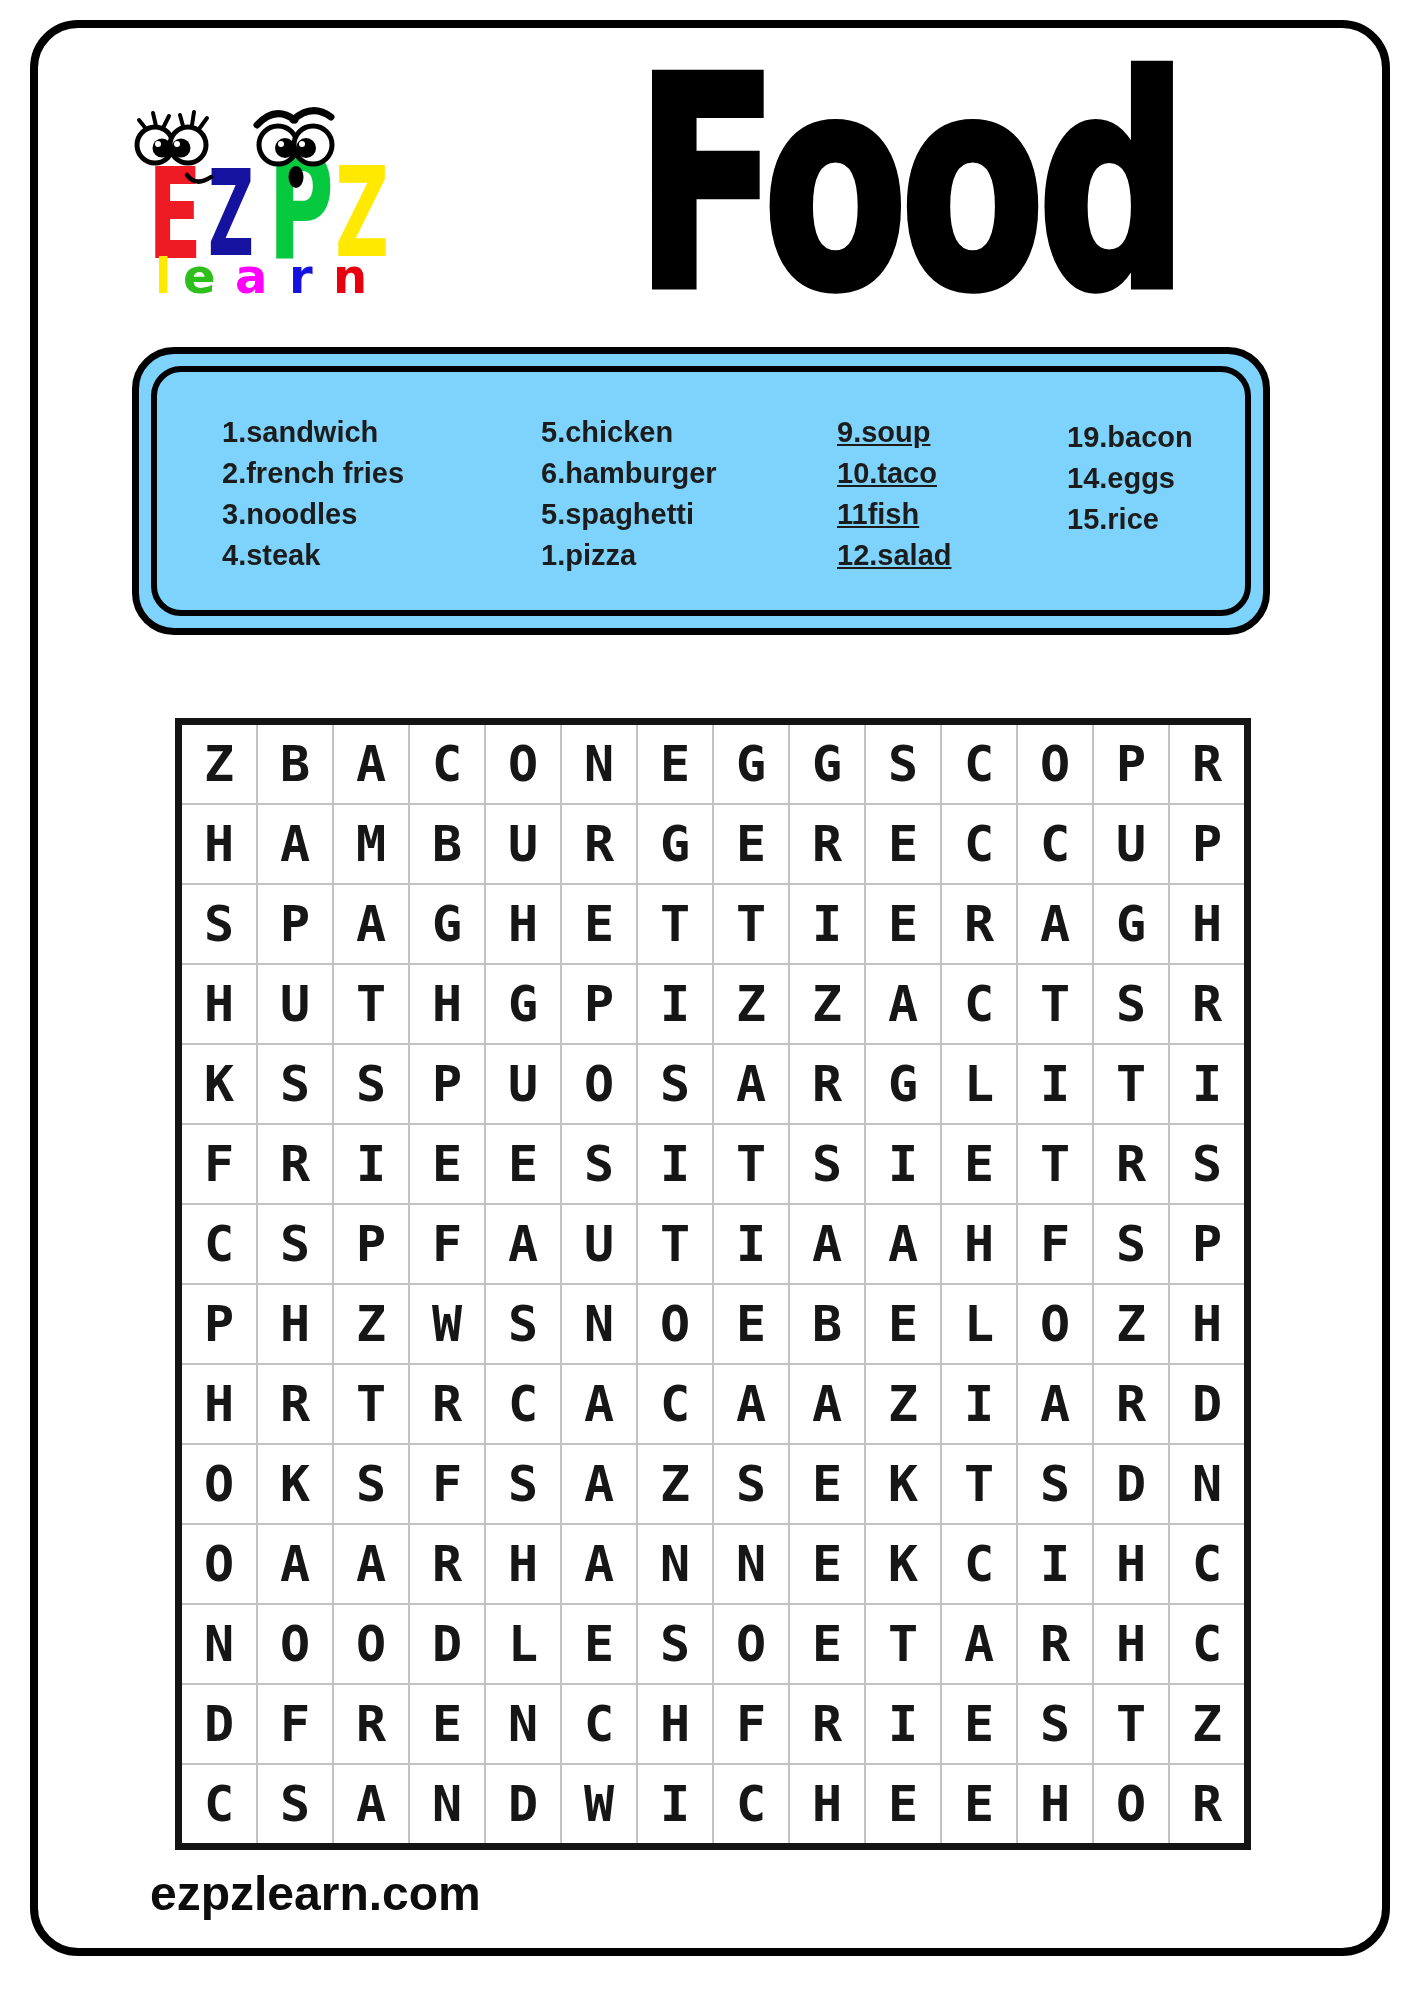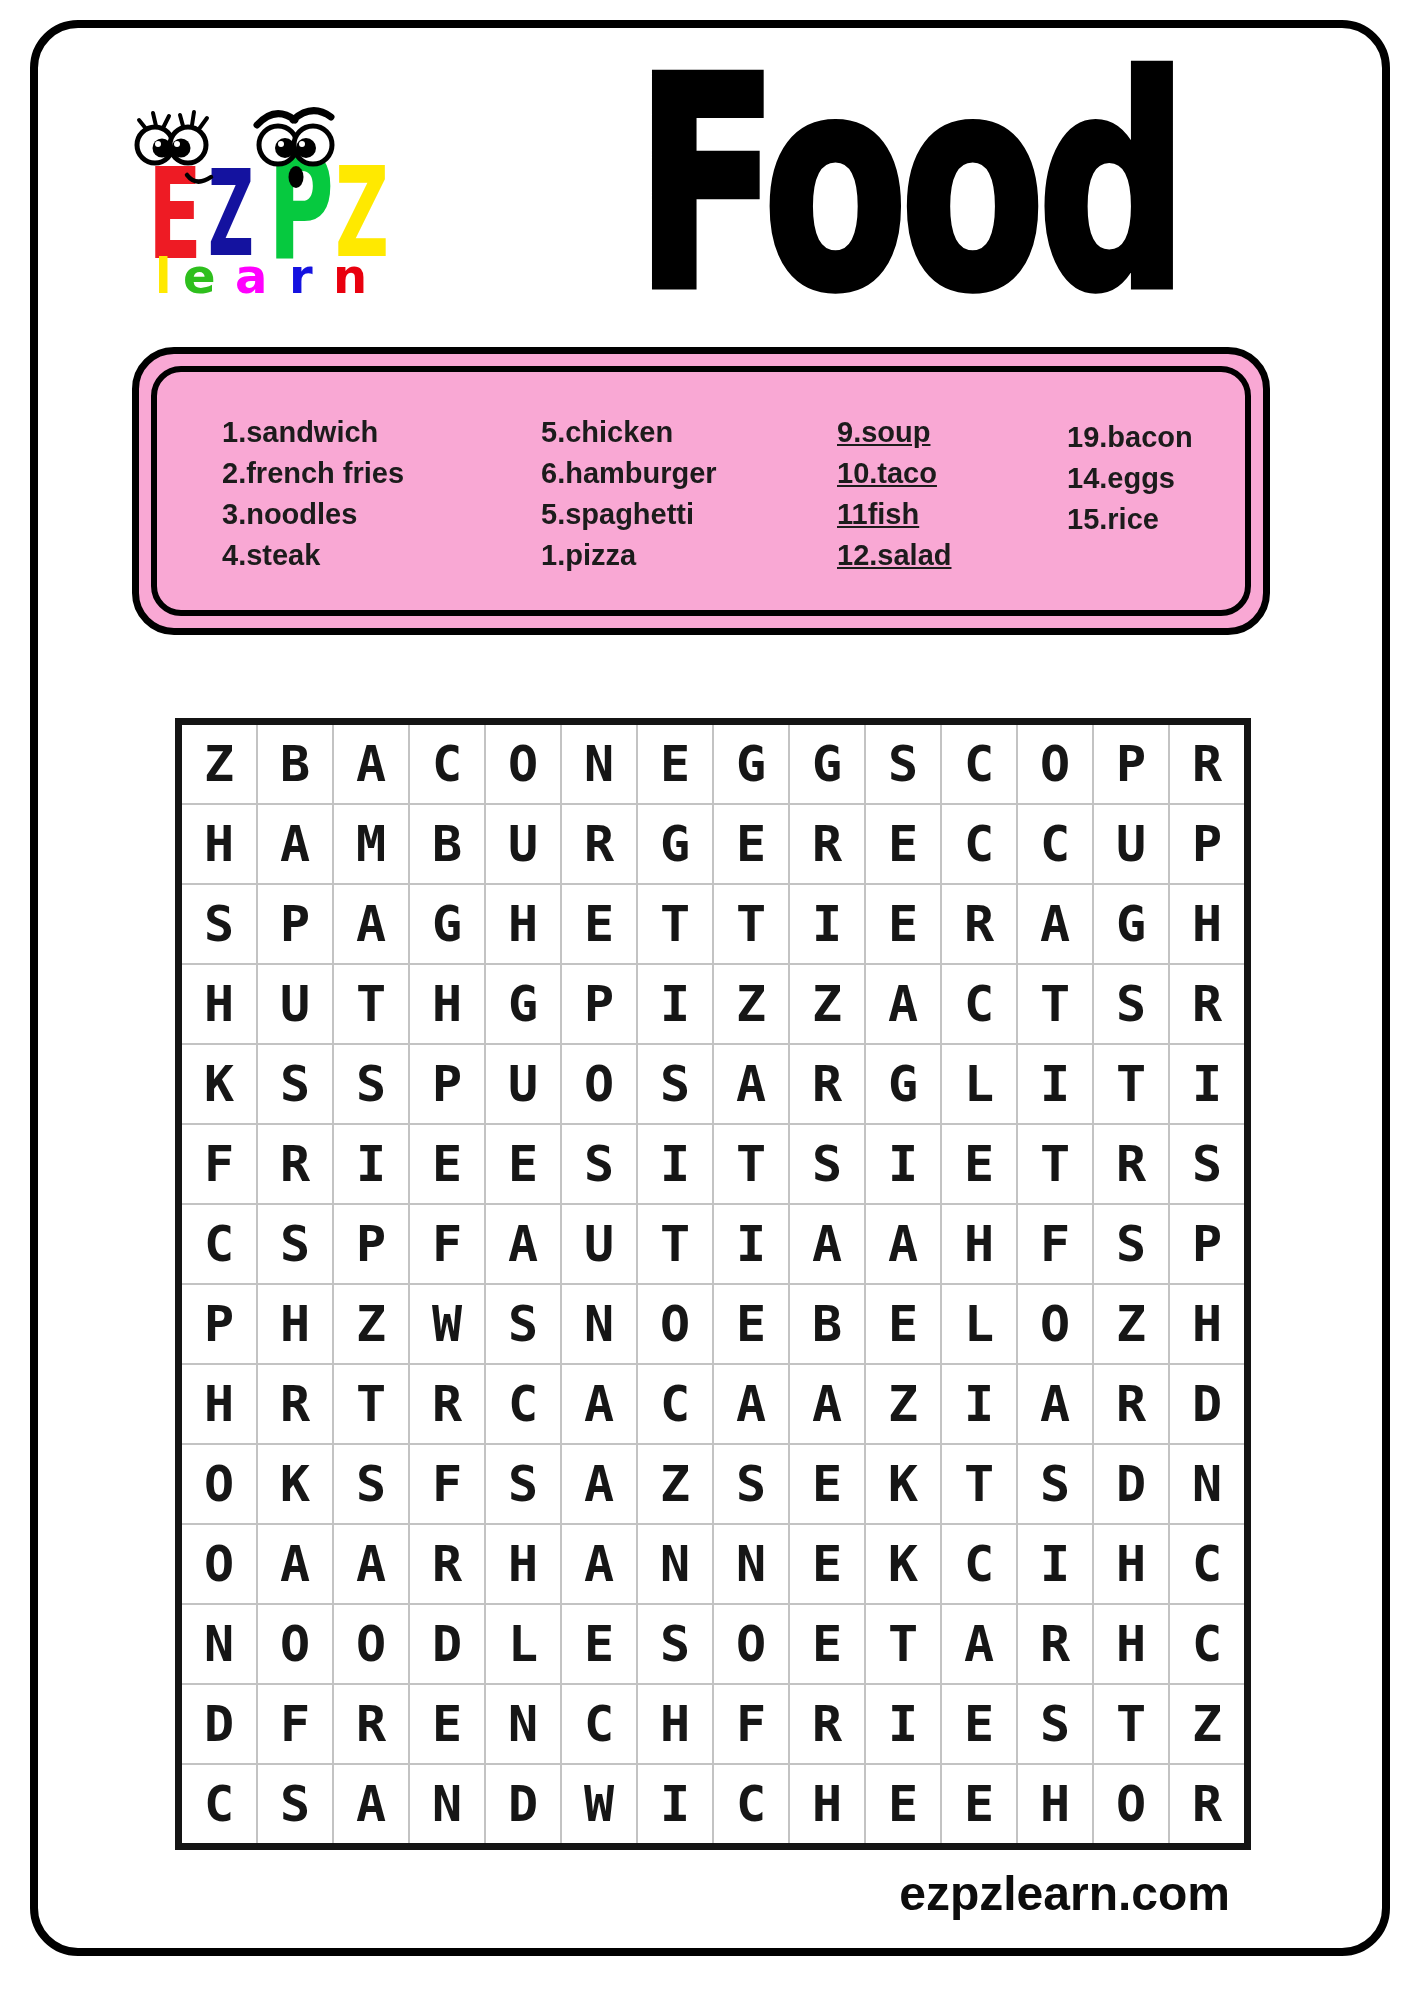--- a/index.html
+++ b/index.html
@@ -18,21 +18,21 @@
     position:absolute;left:540px;top:40px;width:680px;text-align:center;
     font-family:"DejaVu Sans",sans-serif;font-weight:bold;
     font-size:292px;line-height:290px;color:#000;letter-spacing:-10px;
     transform:scaleX(0.72);transform-origin:50% 0;
     -webkit-text-stroke:7px #000;
     white-space:nowrap;
   }
   
   .word-box{
     position:absolute;left:132px;top:347px;width:1138px;height:288px;
-    border:7px solid #000;border-radius:42px;box-sizing:border-box;background:#f9a8d4;
+    border:7px solid #000;border-radius:42px;box-sizing:border-box;background:#7dd3fc;
   }
   .word-box-inner{
     position:absolute;left:12px;top:12px;right:12px;bottom:12px;
     border:6px solid #000;border-radius:30px;
   }
   .wl-columns{position:absolute;left:0;top:0;width:100%;height:100%;}
   .wl-col{
     position:absolute;top:58px;
     font-size:29px;font-weight:bold;color:#1c1c1c;line-height:41px;
     white-space:nowrap;
@@ -49,21 +49,21 @@
   }
   .puzzle-grid td{
     width:74px;height:78px;padding:0;
     border:2px solid #c3c3c3;
     text-align:center;vertical-align:middle;
     font-family:"DejaVu Sans Mono",monospace;font-weight:bold;
     font-size:50px;color:#161616;background:#fff;
   }
   
   .footer{
-    position:absolute;left:150px;top:1866px;width:1080px;text-align:right;
+    position:absolute;left:150px;top:1866px;width:1080px;text-align:left;
     font-size:48px;font-weight:bold;color:#0d0d0d;letter-spacing:0px;
   }
 </style>
 </head>
 <body>
 
 <div class="page-frame"></div>
 
 <div class="logo">
   <svg viewBox="0 0 360 245" width="360" height="245">

